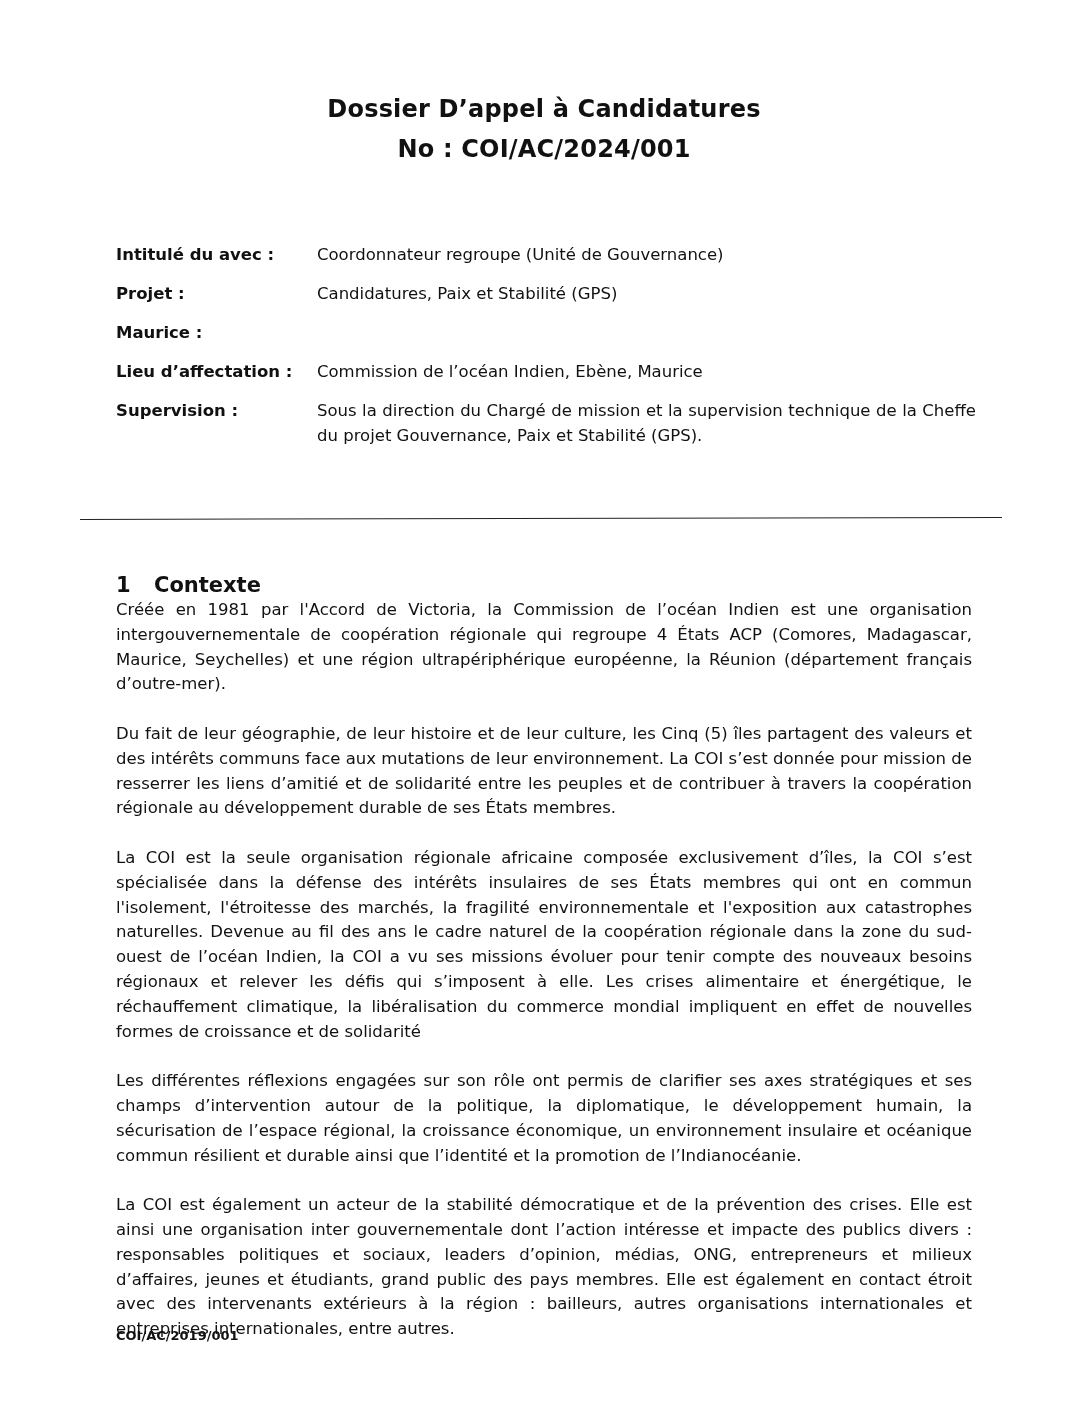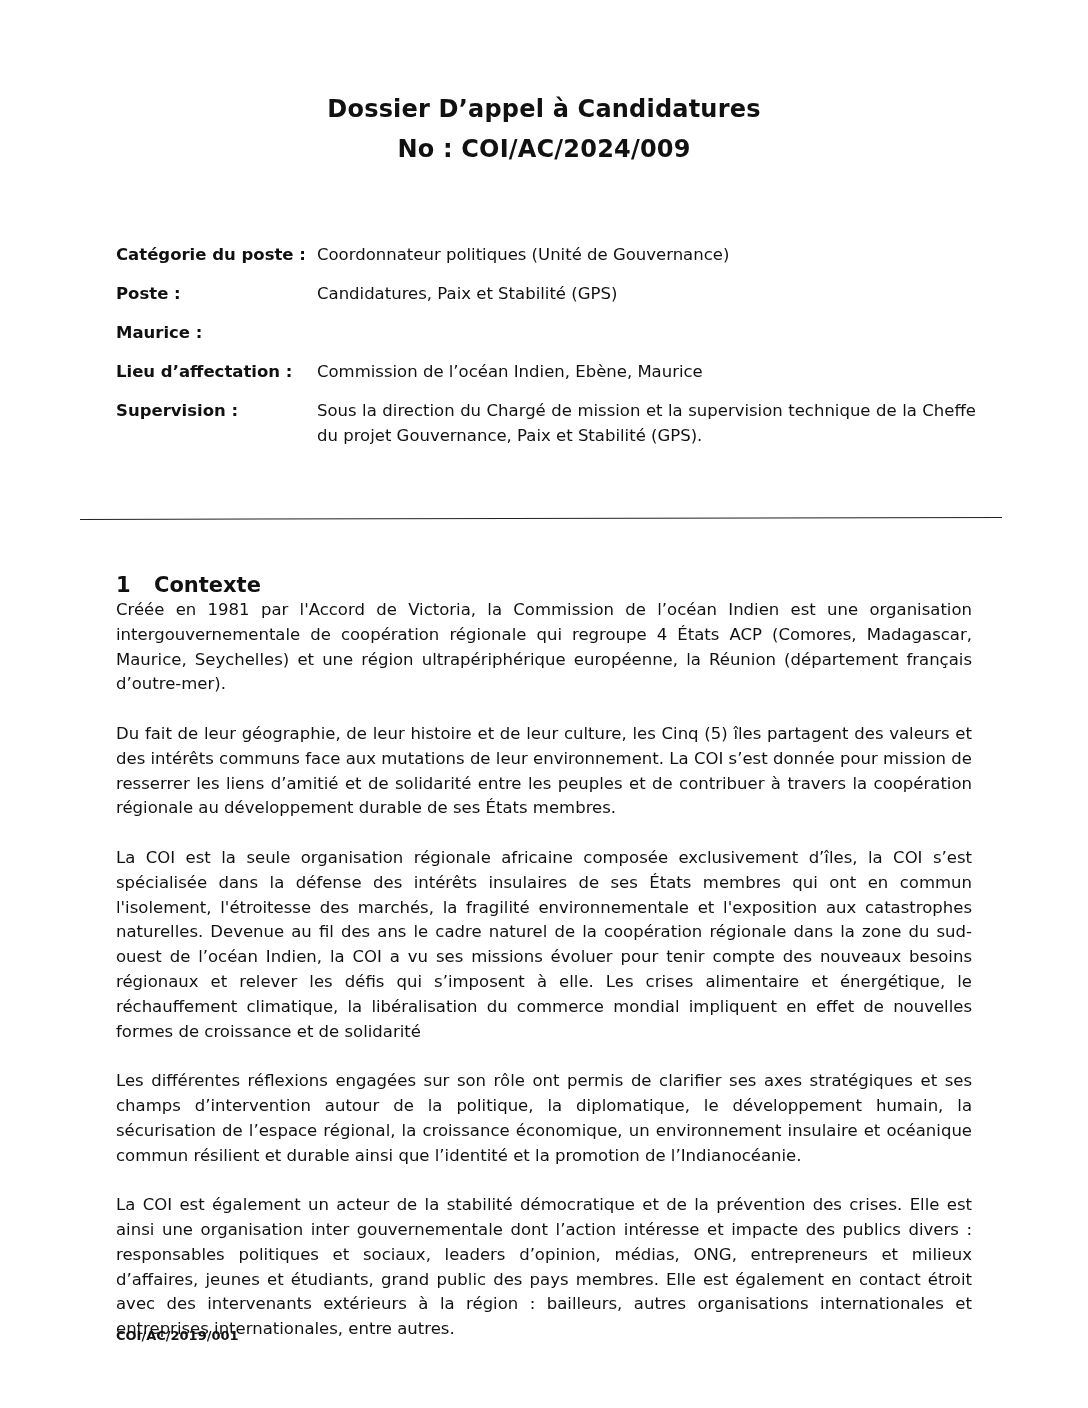--- a/index.html
+++ b/index.html
@@ -21,29 +21,29 @@
   .heading .num { display: inline-block; width: 38px; }
   .para { font-size: 16.5px; line-height: 24.8px; text-align: justify;
           margin: 0 0 24.8px 0; }
   .footer { position: absolute; left: 116px; top: 1328px; font-weight: bold;
             font-size: 13px; }
 </style>
 </head>
 <body>
 
 <div class="title t1">Dossier D’appel à Candidatures</div>
-<div class="title t2">No : COI/AC/2024/009</div>
+<div class="title t2">No : COI/AC/2024/001</div>
 
 <div class="info">
   <div class="row">
-    <div class="lbl">Catégorie du poste :</div>
-    <div class="val">Coordonnateur politiques (Unité de Gouvernance)</div>
+    <div class="lbl">Intitulé du avec :</div>
+    <div class="val">Coordonnateur regroupe (Unité de Gouvernance)</div>
   </div>
   <div class="row">
-    <div class="lbl">Poste :</div>
+    <div class="lbl">Projet :</div>
     <div class="val">Candidatures, Paix et Stabilité (GPS)</div>
   </div>
   <div class="row">
     <div class="lbl">Maurice :</div>
   </div>
   <div class="row">
     <div class="lbl">Lieu d’affectation :</div>
     <div class="val">Commission de l’océan Indien, Ebène, Maurice</div>
   </div>
   <div class="row">

